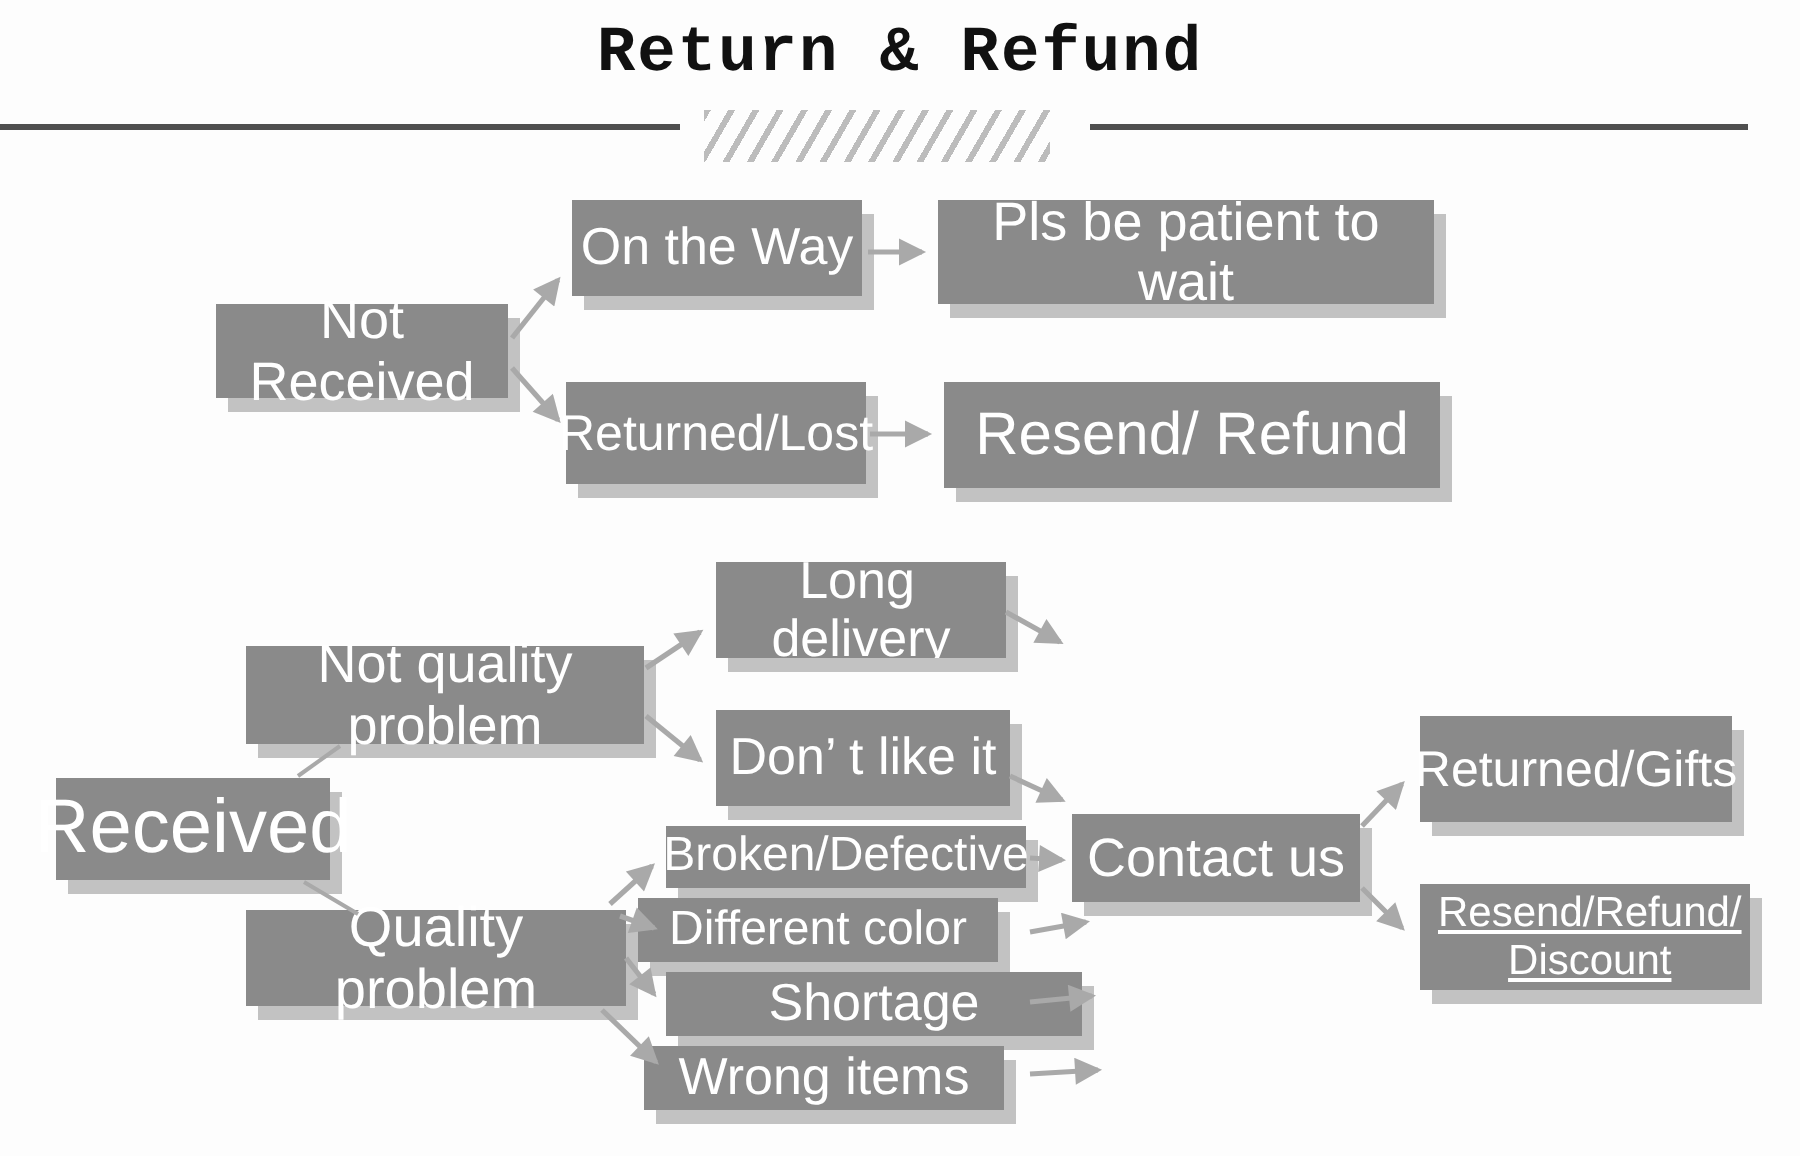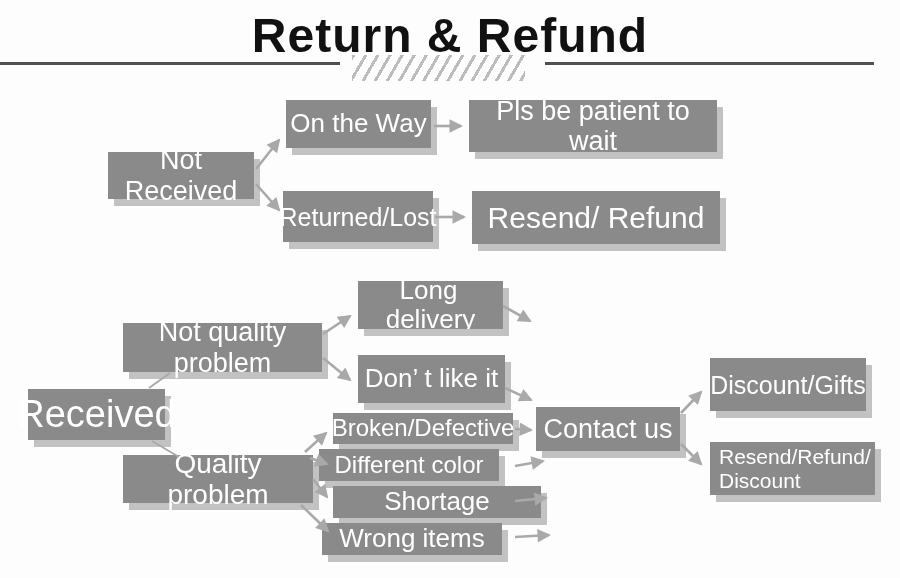--- a/index.html
+++ b/index.html
@@ -4,40 +4,40 @@
 <style>
   html,body{margin:0;padding:0;background:#fdfdfd;}
   #stage{
     position:relative;width:900px;height:578px;overflow:hidden;
     background:var(--page-bg,#fdfdfd);
     font-family:"Liberation Sans",sans-serif;
   }
   
   .title{
     position:absolute;top:8px;left:0;width:100%;text-align:center;
-    font-family:Liberation Sans, sans-serif;font-weight:bold;font-size:48px;
+    font-family:Liberation Mono, monospace;font-weight:bold;font-size:32px;
     letter-spacing:1px;color:var(--title-text,#111111);
   }
   .rule{position:absolute;top:62px;height:3px;background:var(--rule,#4f4f4f);}
   .rule-left{left:0;width:340px;}
   .rule-right{left:545px;width:329px;}
   .hatch{
     position:absolute;left:352px;top:55px;width:173px;height:26px;
     background:repeating-linear-gradient(120deg,
       var(--hatch,#bcbcbc) 0 3px, transparent 3px 10.5px);
   }
   
   .node{
     position:absolute;display:flex;align-items:center;justify-content:center;
     background:var(--node-bg,#8a8a8a);color:var(--node-text,#ffffff);
     box-shadow:6px 7px 0 #c2c2c2;text-align:center;white-space:pre-line;
     line-height:1.12;
   }
   .node.clip-left{justify-content:flex-start;text-indent:-4px;overflow:hidden;}
-  .node.align-left{justify-content:flex-start;text-align:left;padding-left:9px;}
+  .node.align-left{justify-content:flex-start;text-align:center;padding-left:9px;text-decoration:underline;}
   
   svg.edges{position:absolute;left:0;top:0;pointer-events:none;}
   .edge{stroke:var(--arrow,#a9a9a9);stroke-width:2.6;fill:none;}
   .edge.thin{stroke-width:2;}
   .arrowhead{fill:var(--arrow,#a9a9a9);}
 </style>
 </head>
 <body>
 
 <div id="stage">
@@ -56,21 +56,21 @@
   <div class="node" style="left:28px;top:389px;width:137px;height:51px;font-size:38px;">Received</div>
   <div class="node" style="left:123px;top:323px;width:199px;height:49px;font-size:27px;">Not quality problem</div>
   <div class="node" style="left:123px;top:455px;width:190px;height:48px;font-size:28px;">Quality problem</div>
   <div class="node clip-left" style="left:358px;top:281px;width:145px;height:48px;font-size:26px;">Long delivery</div>
   <div class="node" style="left:358px;top:355px;width:147px;height:48px;font-size:26px;">Don’ t like it</div>
   <div class="node" style="left:333px;top:413px;width:180px;height:31px;font-size:24px;">Broken/Defective</div>
   <div class="node" style="left:319px;top:449px;width:180px;height:32px;font-size:24px;text-align:right;">Different color</div>
   <div class="node" style="left:333px;top:486px;width:208px;height:32px;font-size:26px;">Shortage</div>
   <div class="node" style="left:322px;top:523px;width:180px;height:32px;font-size:26px;">Wrong items</div>
   <div class="node" style="left:536px;top:407px;width:144px;height:44px;font-size:27px;">Contact us</div>
-  <div class="node" style="left:710px;top:358px;width:156px;height:53px;font-size:25px;">Discount/Gifts</div>
+  <div class="node" style="left:710px;top:358px;width:156px;height:53px;font-size:25px;">Returned/Gifts</div>
   <div class="node align-left" style="left:710px;top:442px;width:156px;height:53px;font-size:21px;">Resend/Refund/
 Discount</div>
 
   <svg class="edges" width="900" height="578" viewBox="0 0 900 578">
     <defs>
       <marker id="ah" viewBox="0 0 10 10" refX="8.5" refY="5" markerWidth="6.5" markerHeight="5.2" orient="auto">
         <path class="arrowhead" d="M0,0 L10,5 L0,10 z"></path>
       </marker>
     </defs>
 

